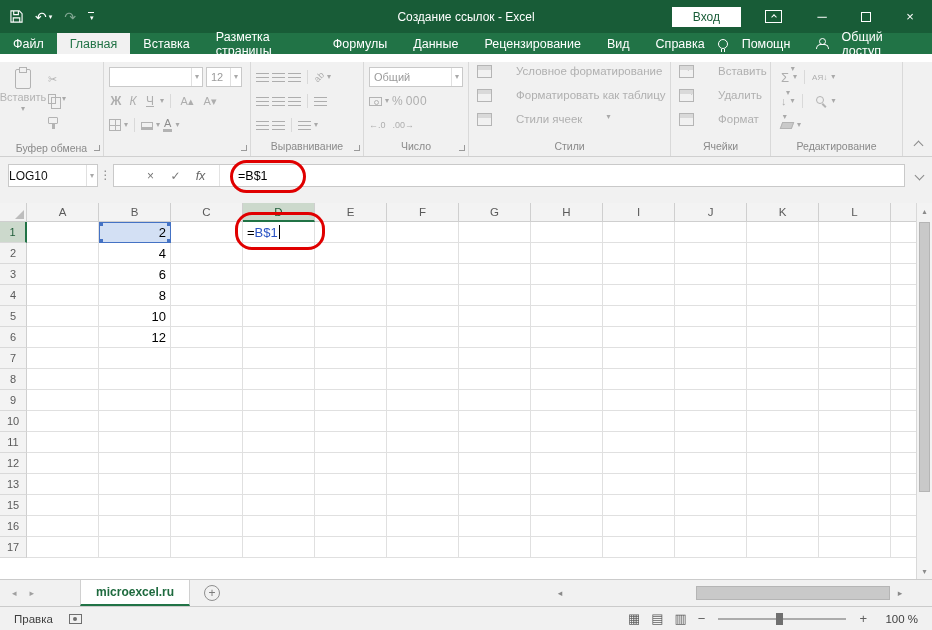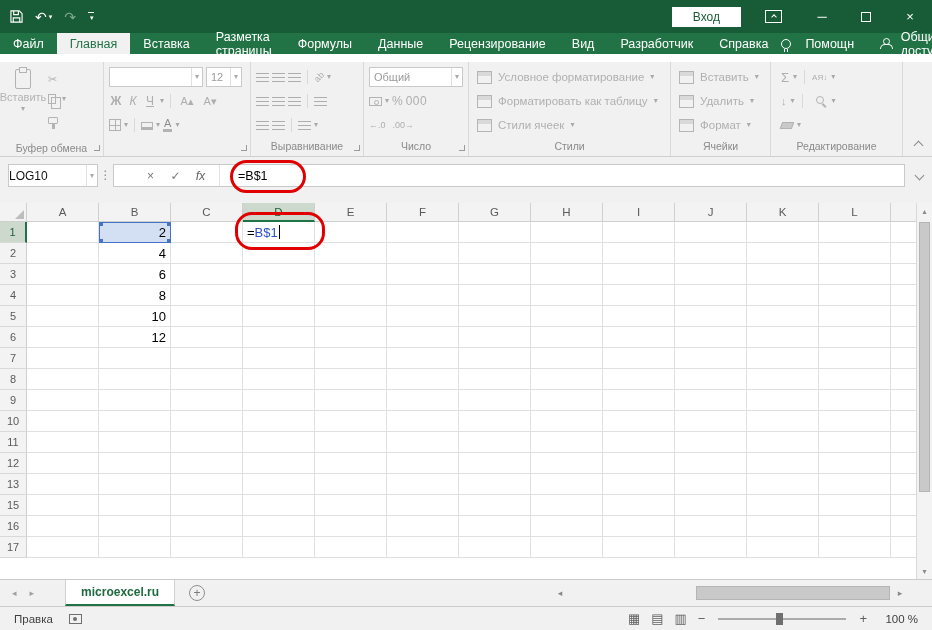--- a/index.html
+++ b/index.html
@@ -61,21 +61,21 @@
 .ic-borders{width:12px;height:12px;border:1px solid #b3b3b3;background:linear-gradient(#b3b3b3,#b3b3b3) 50% 0/1px 100% no-repeat,linear-gradient(#b3b3b3,#b3b3b3) 0 50%/100% 1px no-repeat}
 .ic-fillc{width:12px;height:8px;border:1px solid #b3b3b3;border-bottom:3px solid #b3b3b3;margin-top:2px}
 .ic-fontc{font-size:11px;color:#8d8d8d;border-bottom:3px solid #b3b3b3;line-height:11px;padding:0 1px}
 .ic-al{width:13px;height:9px;background:repeating-linear-gradient(to bottom,#aeaeae 0 1.3px,transparent 1.3px 3.8px)}
 .ic-rot{font-size:9px;transform:rotate(-45deg);color:#aeaeae}
 .ic-money{width:13px;height:9px;border:1px solid #b3b3b3;position:relative}
 .ic-money::after{content:"";position:absolute;left:4px;top:2px;width:3px;height:3px;border:1px solid #b3b3b3;border-radius:50%}
 .pc{font-size:12px;color:#aeaeae}
 .k000{font-size:12px;letter-spacing:.5px;color:#aeaeae}
 .dec{font-size:9px;color:#aeaeae;margin-right:4px}
-.stylerow{display:flex;align-items:center;gap:6px;height:24px;padding:0 8px;color:#b0b0b0;font-size:11.5px;white-space:nowrap}
+.stylerow{display:flex;align-items:flex-start;gap:24px;height:24px;padding:0 8px;color:#b0b0b0;font-size:11.5px;white-space:nowrap}
 .ic-box{width:15px;height:13px;border:1px solid #b5b5b5;background:linear-gradient(180deg,#d9d9d9 0 4px,transparent 4px);flex:none}
 .erow{display:flex;align-items:center;height:24px;padding:0 10px;gap:4px;color:#b0b0b0}
 .sum{font-size:13px;color:#aeaeae}
 .sortg{font-size:8px;color:#aeaeae}
 .fdown{font-size:11px;color:#aeaeae}
 .ic-search{width:8px;height:8px;border:1.5px solid #b3b3b3;border-radius:50%;position:relative;margin:0 4px 2px 6px}
 .ic-search::after{content:"";position:absolute;left:6px;top:6px;width:5px;height:1.5px;background:#b3b3b3;transform:rotate(45deg);transform-origin:0 0}
 .ic-eraser{width:12px;height:7px;background:#c9c9c9;transform:skewX(-20deg);border:1px solid #b3b3b3}
 .collapsebtn{position:absolute;right:10px;bottom:7px}
 
@@ -115,21 +115,21 @@
 
 
 .vscroll{position:absolute;right:0;top:203px;width:16px;height:376px;background:#f3f3f3;border-left:1px solid #d9d9d9}
 .vs-up,.vs-down{position:absolute;left:0;width:15px;height:16px;display:flex;align-items:center;justify-content:center;color:#8a8a8a;font-size:8px}
 .vs-up{top:0}.vs-down{bottom:0}
 .vs-thumb{position:absolute;left:2px;top:19px;width:11px;height:270px;background:#c9c9c9;border:1px solid #b5b5b5}
 
 
 .sheetbar{position:absolute;left:0;top:579px;width:100%;height:27px;background:#f1f1f1;border-top:1px solid #cbcbcb;display:flex;align-items:stretch}
 .snav{display:flex;align-items:center;gap:13px;padding:0 8px 0 12px;color:#a0a0a0;font-size:9px}
-.sheettab{margin-left:23px;background:#fff;border-left:1px solid #d0d0d0;border-right:1px solid #d0d0d0;border-bottom:2px solid #217346;display:flex;align-items:center;padding:0 15px;font-size:12px;color:#1e6a3e;font-weight:700}
+.sheettab{margin-left:38px;background:#fff;border-left:1px solid #d0d0d0;border-right:1px solid #d0d0d0;border-bottom:2px solid #217346;display:flex;align-items:center;padding:0 15px;font-size:12px;color:#1e6a3e;font-weight:700}
 .addsheet{width:16px;height:16px;border:1px solid #8f8f8f;border-radius:50%;color:#7a7a7a;display:flex;align-items:center;justify-content:center;font-size:12px;line-height:1;align-self:center;margin-left:14px}
 .hscroll{position:absolute;left:552px;top:4px;width:356px;height:18px;display:flex;align-items:center;color:#8a8a8a}
 .hs-arrow{width:16px;text-align:center;font-size:9px}
 .hs-track{flex:1;height:14px;position:relative}
 .hs-thumb{position:absolute;right:2px;top:0;width:60%;height:14px;background:#c9c9c9;border:1px solid #b5b5b5}
 
 
 .statusbar{position:absolute;left:0;top:606px;width:100%;height:24px;background:#f1f1f1;border-top:1px solid #cbcbcb;display:flex;align-items:center;color:#3f3f3f}
 .sb-mode{margin-left:14px;font-size:11.5px}
 .sb-macro{width:13px;height:10px;border:1px solid #6f6f6f;margin-left:16px;position:relative}
@@ -160,20 +160,21 @@
         <span>↶</span>
         <span class="dd">▾</span>
       </span>
     <span class="qbtn dim">
         <span>↷</span>
       </span>
     <span class="qbtn qcust">
         <span class="dd">▾</span>
       </span>
   </div>
+  <div class="wtitle">Создание ссылок - Excel</div>
   <div class="tright">
     <span class="signin">Вход</span>
     <span class="ribopts">
         <span class="chev up"></span>
       </span>
     <span class="wbtn">
         <span>─</span>
       </span>
     <span class="wbtn">
         <span class="maxbox"></span>
@@ -187,21 +188,20 @@
 <div class="tabstrip">
   <div style="display:flex">
       <div class="rtab">Файл</div>
       <div class="rtab active">Главная</div>
       <div class="rtab">Вставка</div>
       <div class="rtab">Разметка страницы</div>
       <div class="rtab">Формулы</div>
       <div class="rtab">Данные</div>
       <div class="rtab">Рецензирование</div>
       <div class="rtab">Вид</div>
-      <div class="rtab">Разработчик</div>
       <div class="rtab">Справка</div>
     </div>
   <div class="ts-right">
     <span class="ts-item">
         <span class="bulb"></span>
         <span>Помощн</span>
       </span>
     <span class="ts-item">
         <span class="person"></span>
         <span>Общий доступ</span>

